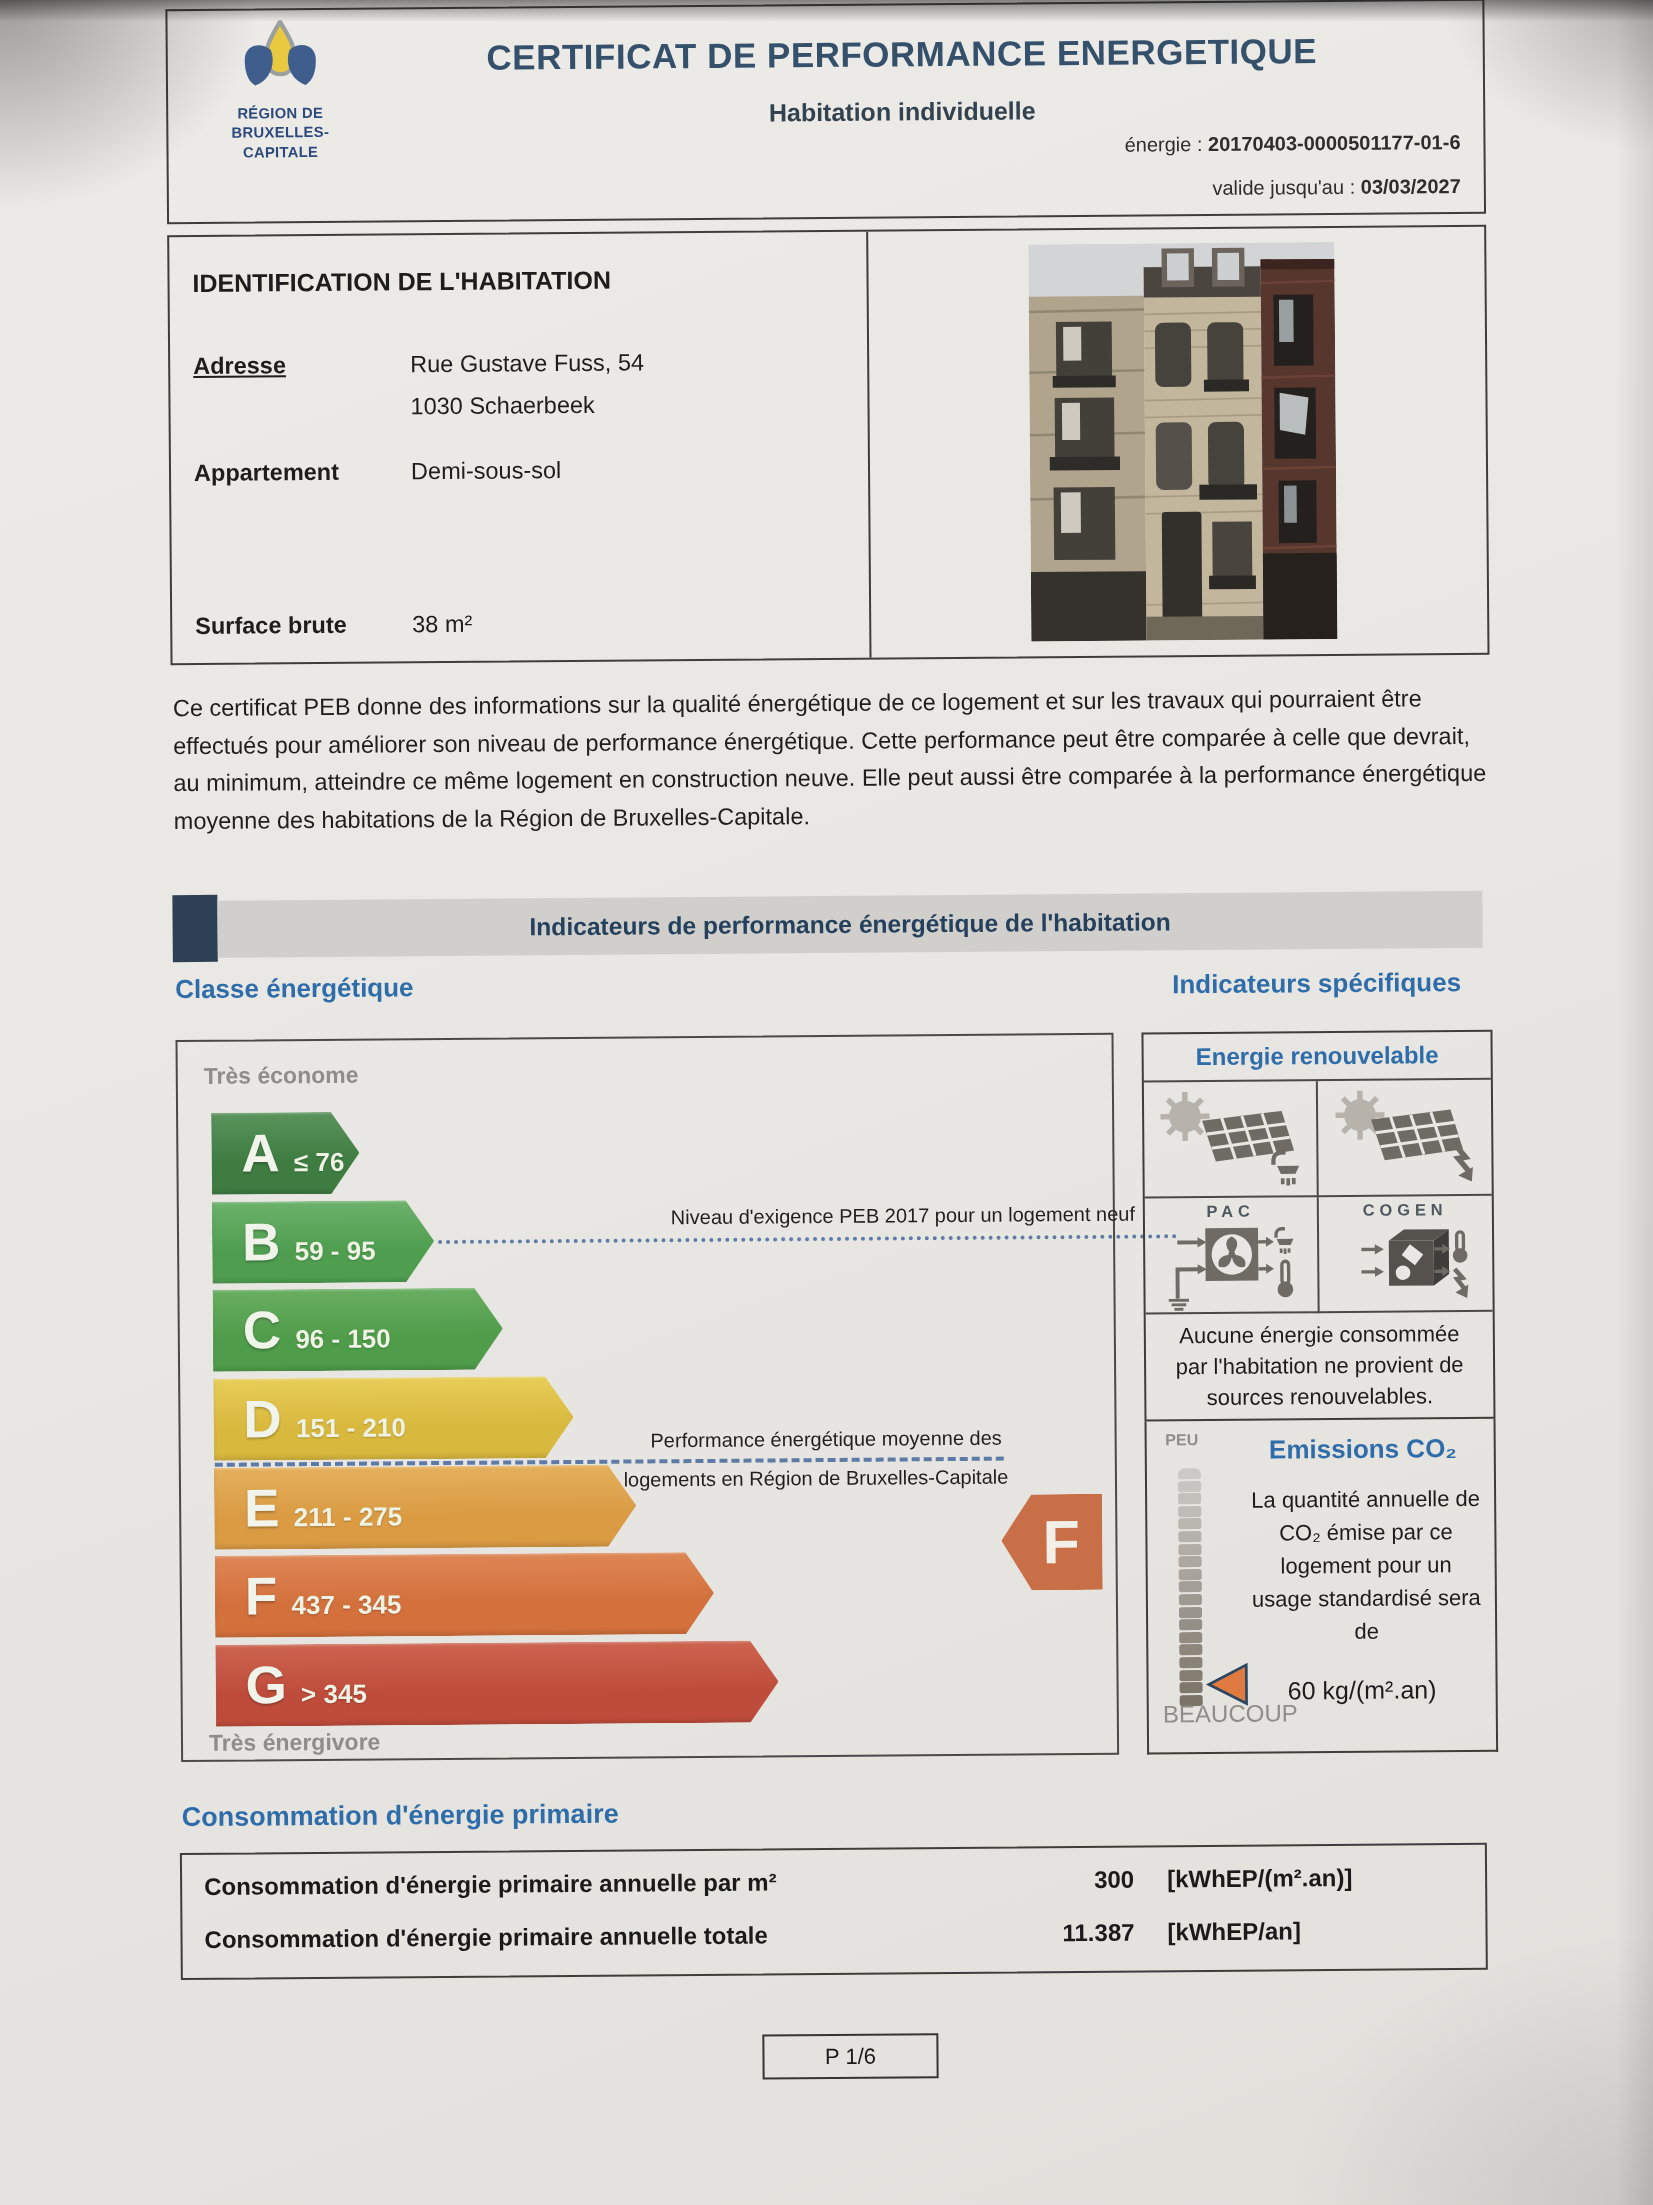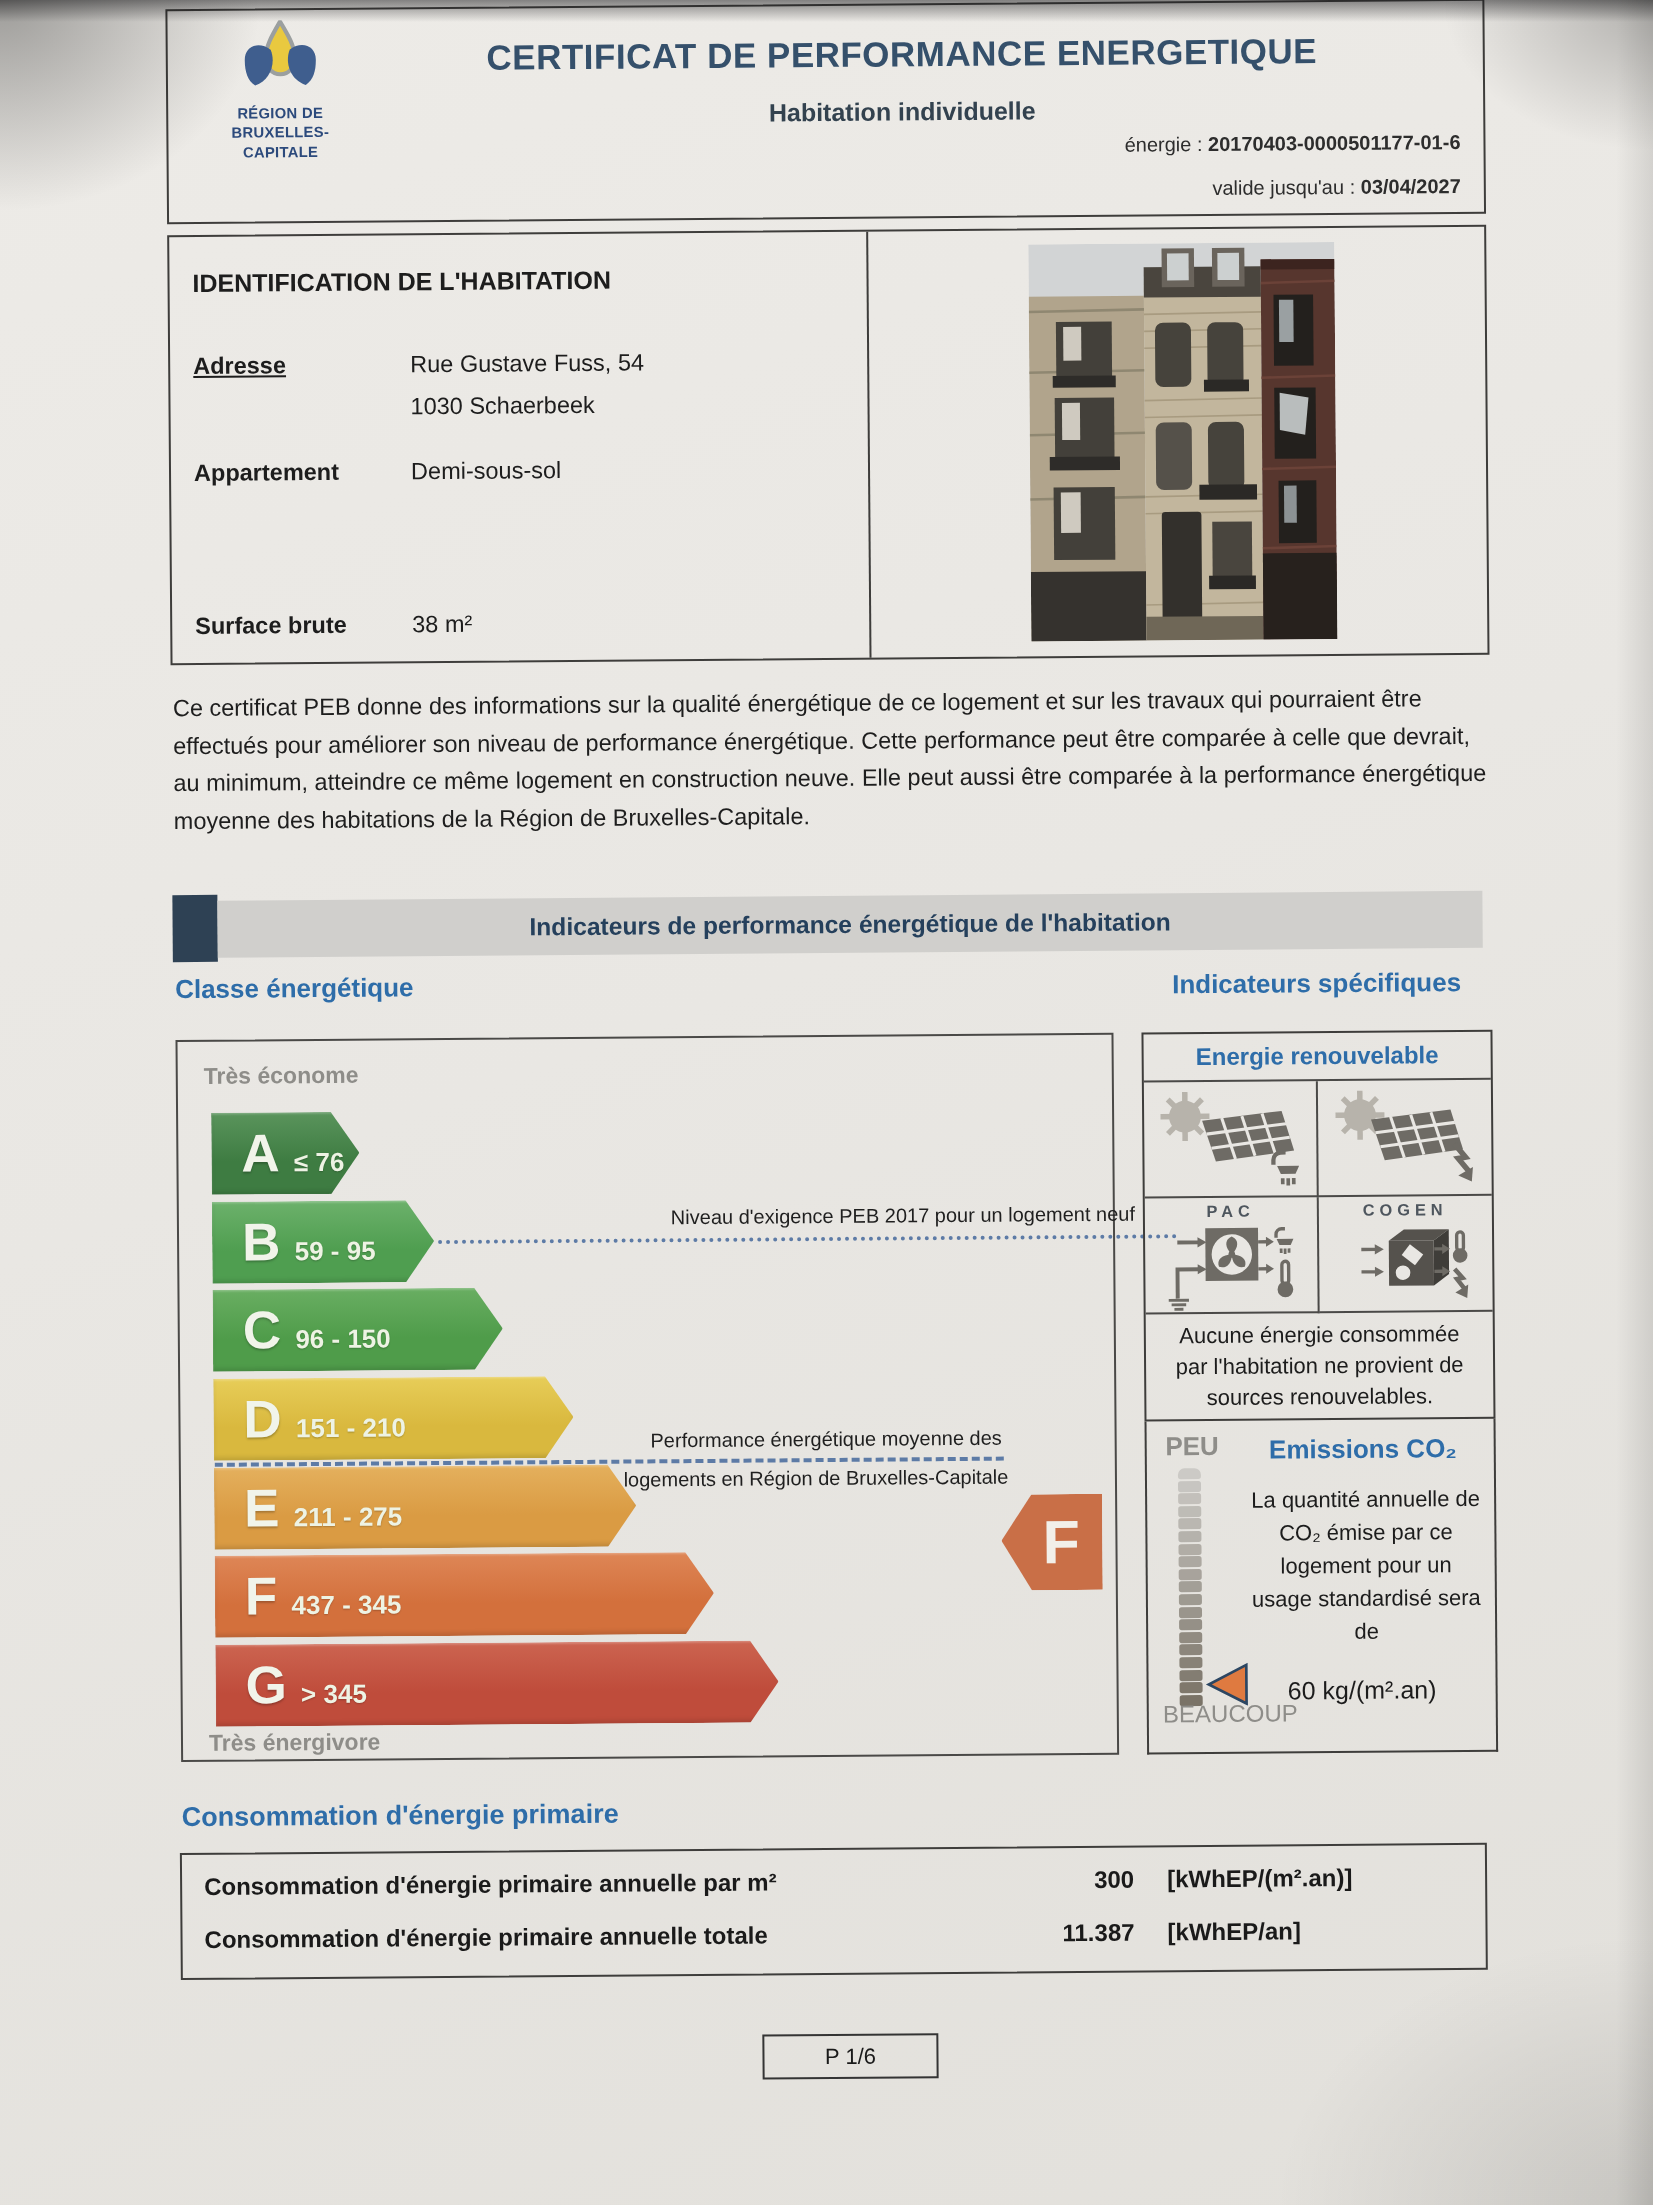--- a/index.html
+++ b/index.html
@@ -83,21 +83,21 @@
   .icon-cell{border-right:2.2px solid #4a4947;border-bottom:2.2px solid #4a4947;position:relative;
              display:flex;align-items:center;justify-content:center;flex-direction:column;}
   .icon-cell:nth-child(2n){border-right:none;}
   .cell-label{position:absolute;top:4.4px;width:100%;text-align:center;font-size:16.4px;font-weight:bold;
               color:#4e565e;letter-spacing:4.9px;}
   .icon-cell svg{width:153px;height:104px;}
   .icon-cell.labeled svg{margin-top:18.6px;}
   .renew-msg{height:105px;display:flex;align-items:center;justify-content:center;text-align:center;
              font-size:22px;line-height:1.42;color:#1c1c1c;padding:0 18.6px;}
   .emis-box{position:absolute;top:389px;left:0;width:351px;height:333px;border:2.7px solid #3e3d3b;border-top:none;}
-  .emis-peu{position:absolute;left:18.6px;top:9.8px;font-size:26px;font-weight:bold;color:#8e8d89;}
+  .emis-peu{position:absolute;left:18.6px;top:9.8px;font-size:16px;font-weight:bold;color:#8e8d89;}
   .emis-beaucoup{position:absolute;left:14.2px;top:279px;font-size:24px;font-weight:normal;color:#8e8d89;}
   .gauge{position:absolute;left:31px;top:47px;width:23px;display:flex;flex-direction:column;gap:1.6px;}
   .gseg{height:11px;border-radius:2.7px;}
   .gauge .gseg:first-child{border-radius:6.6px 6.6px 2.7px 2.7px;}
   .co2-marker{position:absolute;left:57px;top:242px;width:43px;height:44px;}
   .emis-title{position:absolute;left:92px;right:6.6px;top:14.2px;text-align:center;
               font-size:26px;font-weight:bold;color:#2e6da9;}
   .emis-text{position:absolute;left:102px;right:12px;top:63px;text-align:center;
              font-size:22px;line-height:1.5;color:#1c1c1c;}
   .emis-value{position:absolute;left:92px;right:12px;top:256px;text-align:center;font-size:25px;color:#1c1c1c;}
@@ -137,21 +137,21 @@
       </div>
     </div>
     <div class="abs doc-title">CERTIFICAT DE PERFORMANCE ENERGETIQUE</div>
     <div class="abs doc-subtitle">Habitation individuelle</div>
     <div class="abs meta meta-num">
       <span>énergie :</span>
       <b>20170403-0000501177-01-6</b>
     </div>
     <div class="abs meta meta-val">
       <span>valide jusqu'au :</span>
-      <b>03/04/2027</b>
+      <b>03/03/2027</b>
     </div>
   </div>
 
   <div class="abs bordered id-box">
     <div class="id-divider"></div>
     <div class="abs id-title">IDENTIFICATION DE L'HABITATION</div>
     <div class="abs id-label" style="top:116px;text-decoration:underline;">Adresse</div>
     <div class="abs id-value" style="top:116px;">Rue Gustave Fuss, 54</div>
     <div class="abs id-value" style="top:158px;">1030 Schaerbeek</div>
     <div class="abs id-label" style="top:223px;">Appartement</div>

